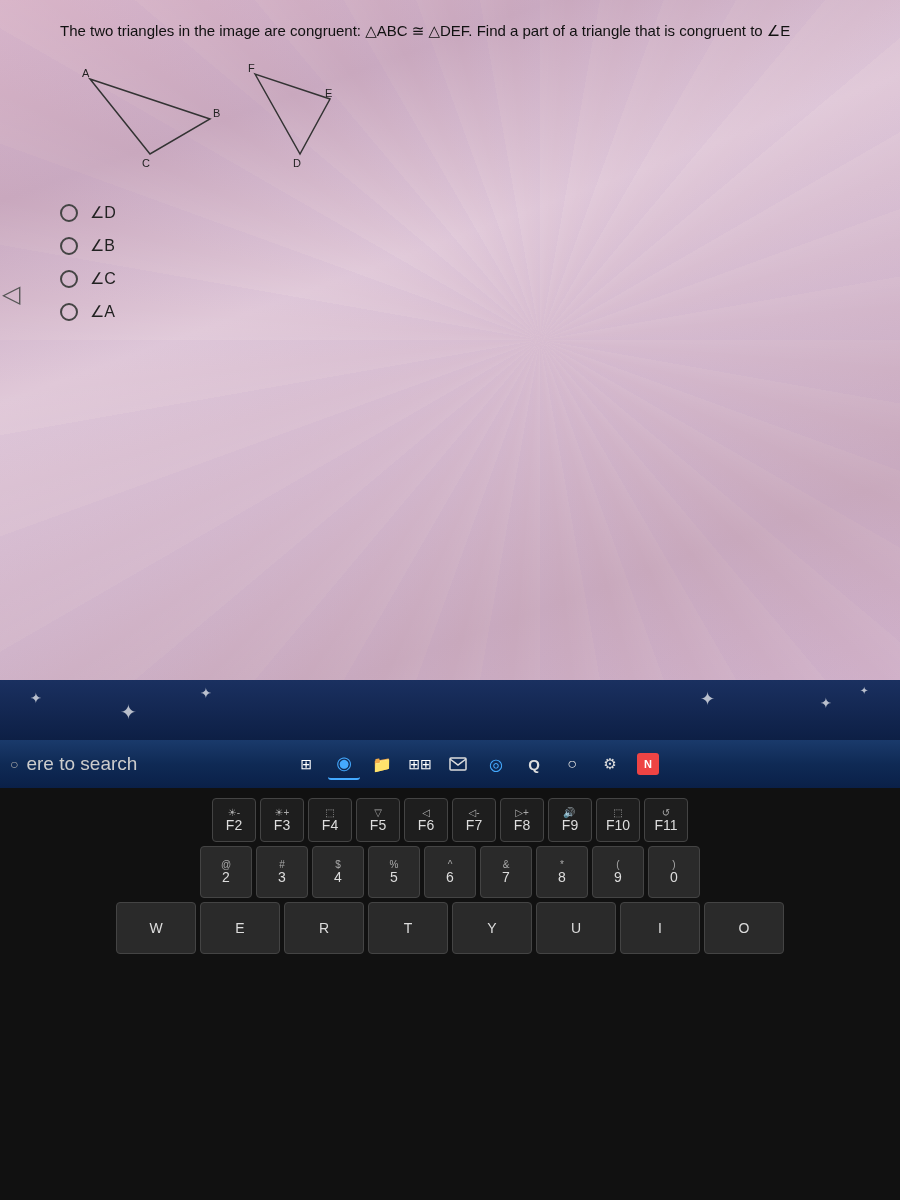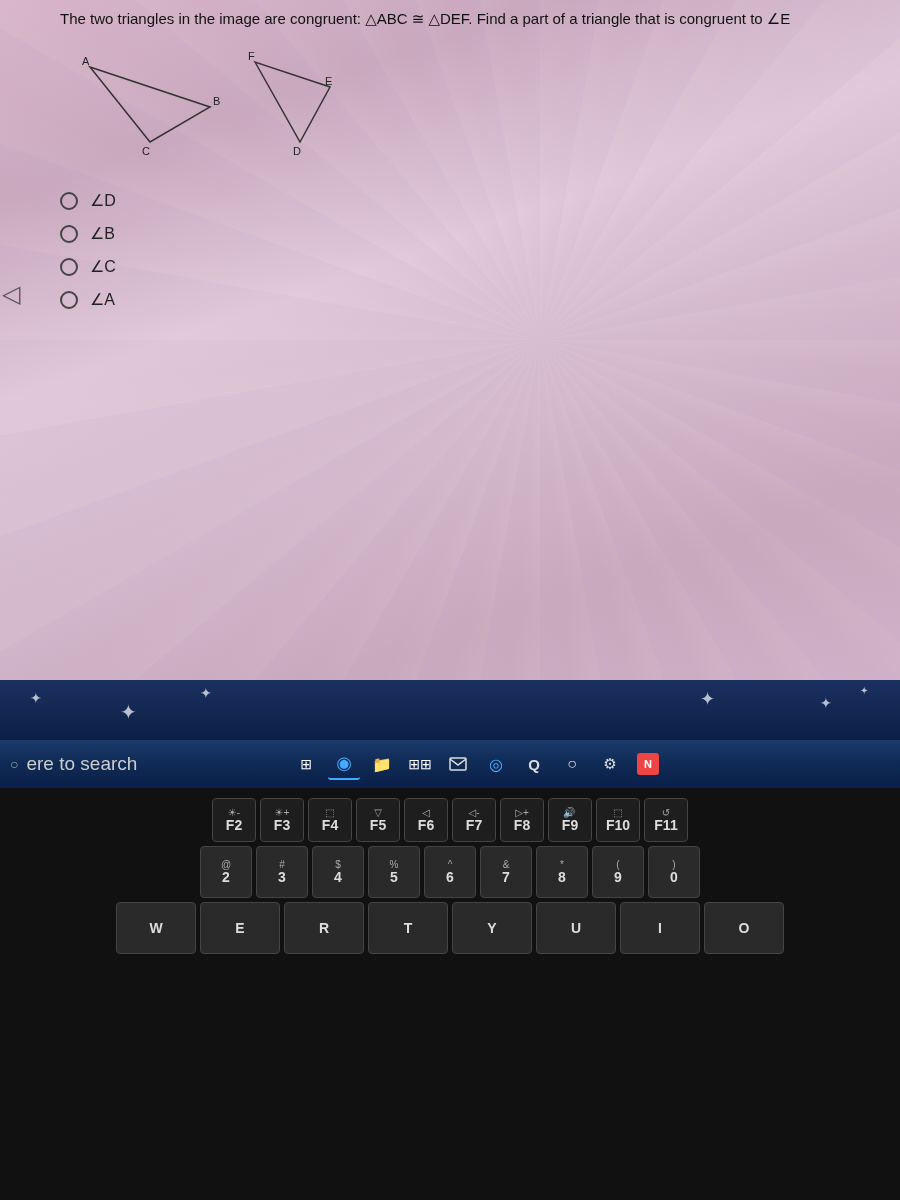--- a/index.html
+++ b/index.html
@@ -23,21 +23,21 @@
     
     .screen-area::before {
       content: '';
       position: absolute;
       top: 0; left: 0; right: 0; bottom: 0;
       background: repeating-conic-gradient(from 0deg at 60% 50%, rgba(255,255,255,0.05) 0deg, transparent 5deg, rgba(200,180,220,0.1) 10deg);
       pointer-events: none;
     }
 
     .question-area {
-      padding: 8px 60px;
+      padding: 20px 60px;
       position: relative;
       z-index: 2;
     }
 
     .question-text {
       font-size: 15px;
       color: #111;
       margin-bottom: 18px;
       font-weight: 400;
       line-height: 1.4;
@@ -160,21 +160,21 @@
     .key .key-top {
       font-size: 10px;
       color: #aaa;
       line-height: 1;
     }
 
     .key .key-main {
       font-size: 14px;
       color: #ddd;
       line-height: 1;
-      font-weight: 700;
+      font-weight: 400;
     }
 
     .key-fn {
       min-width: 44px;
       height: 44px;
       font-size: 10px;
       background: #1e1e1e;
     }
 
     .key-wide {

